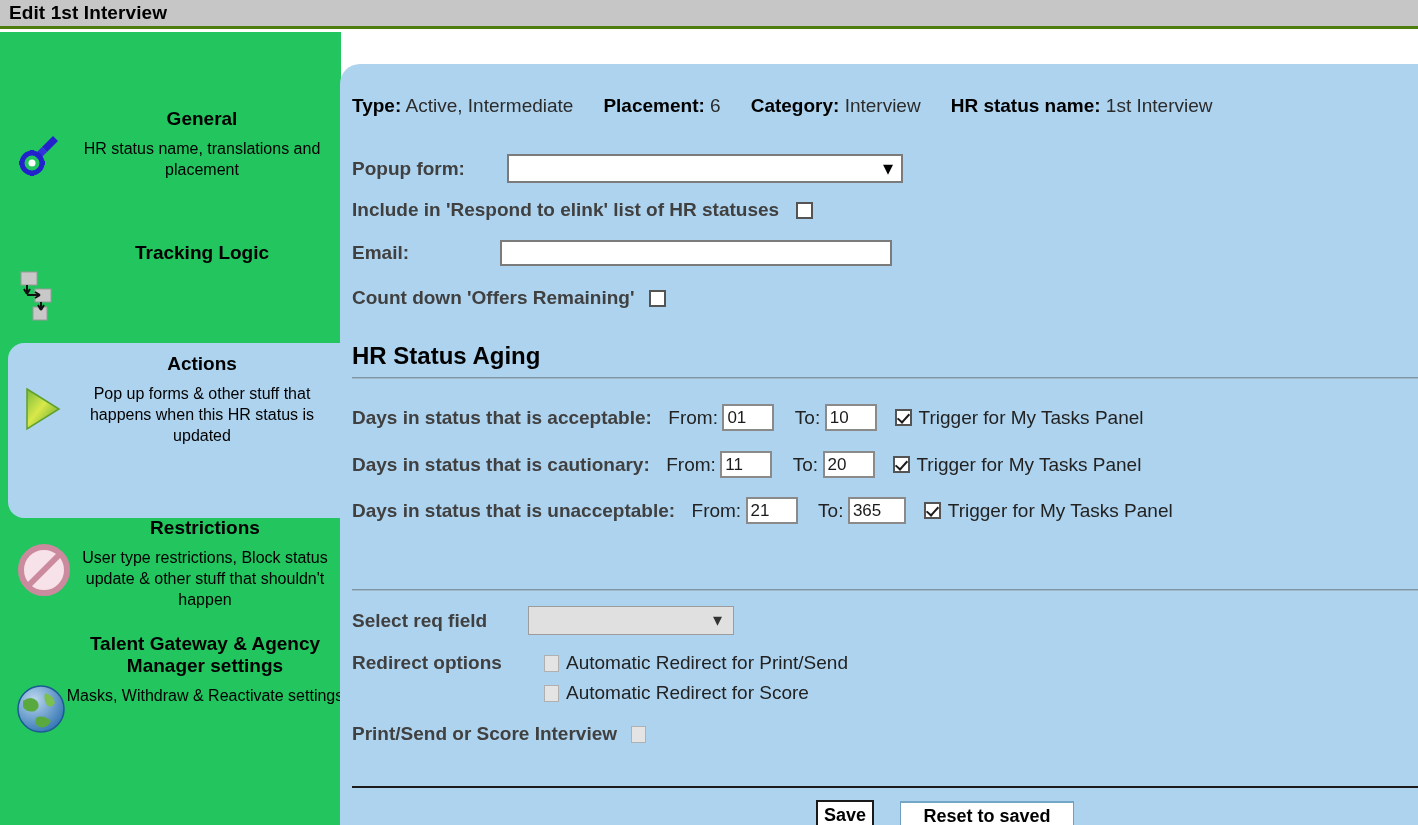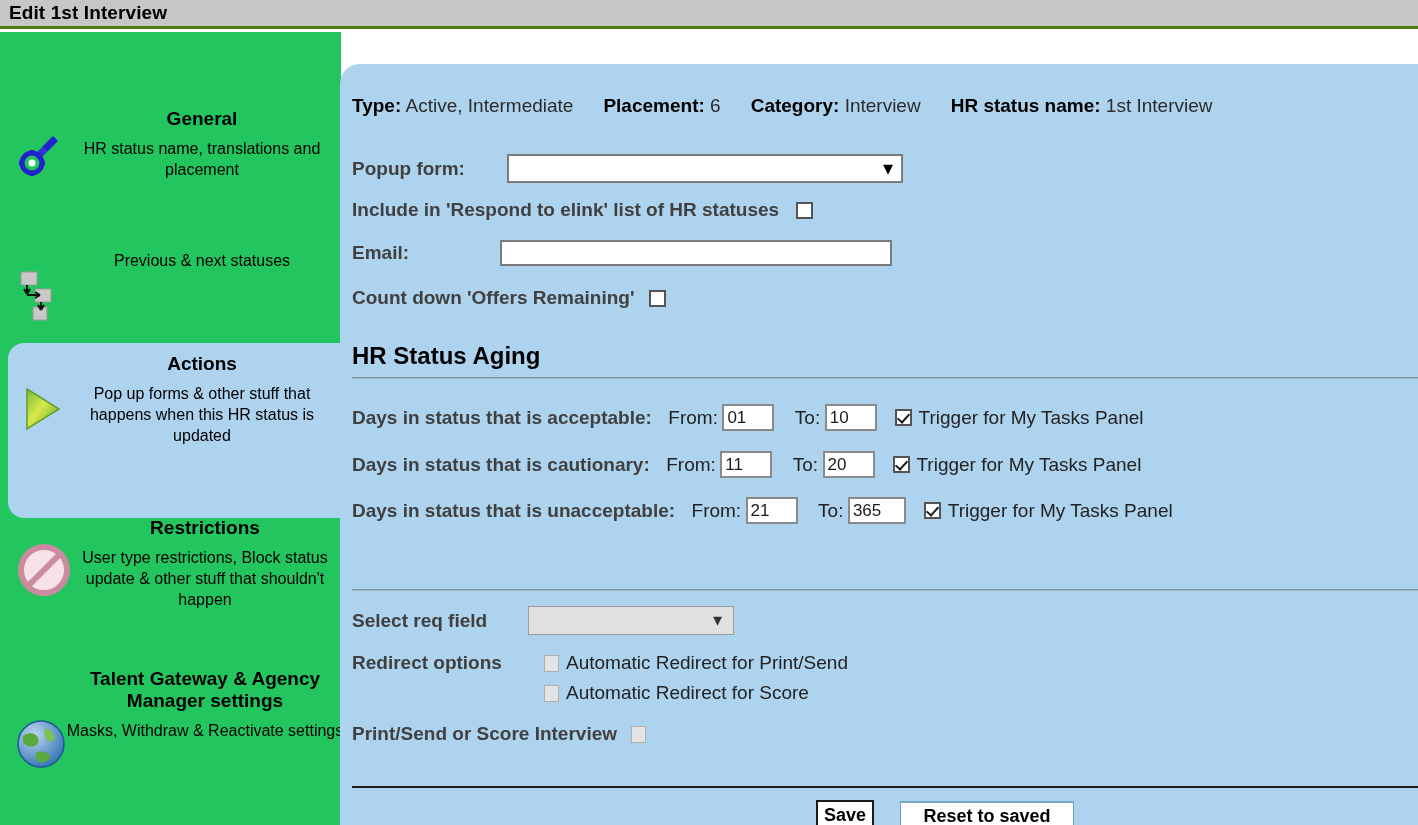--- a/index.html
+++ b/index.html
@@ -332,21 +332,21 @@
       <svg width="48" height="52" viewBox="0 0 48 52">
         <rect x="4" y="2" width="16" height="13" fill="#c8c8c8" stroke="#9a9a9a"></rect>
         <rect x="18" y="19" width="16" height="13" fill="#c8c8c8" stroke="#9a9a9a"></rect>
         <rect x="16" y="37" width="14" height="13" fill="#c8c8c8" stroke="#9a9a9a"></rect>
         <path d="M10 15 L10 24 M10 24 L7 19 M10 24 L13 19" stroke="#111" stroke-width="2" fill="none"></path>
         <path d="M10 25 L23 25 M23 25 L18 22 M23 25 L18 28" stroke="#111" stroke-width="2" fill="none"></path>
         <path d="M24 32 L24 40 M24 40 L21 35 M24 40 L27 35" stroke="#111" stroke-width="2" fill="none"></path>
       </svg>
     </div>
     <div class="side-text" style="top:0px;">
-      <div class="side-desc">Previous &amp; next statuses</div>
+      <div class="side-title">Tracking Logic</div>
     </div>
   </div>
 
   <div class="side-item selected" style="top:311px;height:175px;">
     <div class="side-icon" style="top:40px;left:6px;">
       <svg width="52" height="52" viewBox="0 0 52 52">
         <defs>
           <linearGradient id="gplay" x1="0" y1="0" x2="1" y2="1">
             <stop offset="0%" stop-color="#79bc3c"></stop>
             <stop offset="45%" stop-color="#d9e84a"></stop>
@@ -368,21 +368,21 @@
         <circle cx="28" cy="28" r="23" fill="#f6e2e8" stroke="#cc8a9e" stroke-width="6"></circle>
         <line x1="12" y1="44" x2="44" y2="12" stroke="#cc8a9e" stroke-width="6"></line>
       </svg>
     </div>
     <div class="side-text" style="top:0px;left:66px;width:278px;">
       <div class="side-title">Restrictions</div>
       <div class="side-desc">User type restrictions, Block status update &amp; other stuff that shouldn't happen</div>
     </div>
   </div>
 
-  <div class="side-item" style="top:636px;height:150px;">
+  <div class="side-item" style="top:601px;height:150px;">
     <div class="side-icon" style="top:50px;left:14px;">
       <svg width="52" height="52" viewBox="0 0 52 52">
         <defs>
           <radialGradient id="ggl" cx="0.35" cy="0.3" r="0.8">
             <stop offset="0%" stop-color="#bcd7ee"></stop>
             <stop offset="100%" stop-color="#2a6fb0"></stop>
           </radialGradient>
         </defs>
         <circle cx="26" cy="26" r="23" fill="url(#ggl)"></circle>
         <path d="M8 18 Q16 12 22 18 Q26 24 20 28 Q12 30 8 24 Z" fill="#5aa93f"></path>

